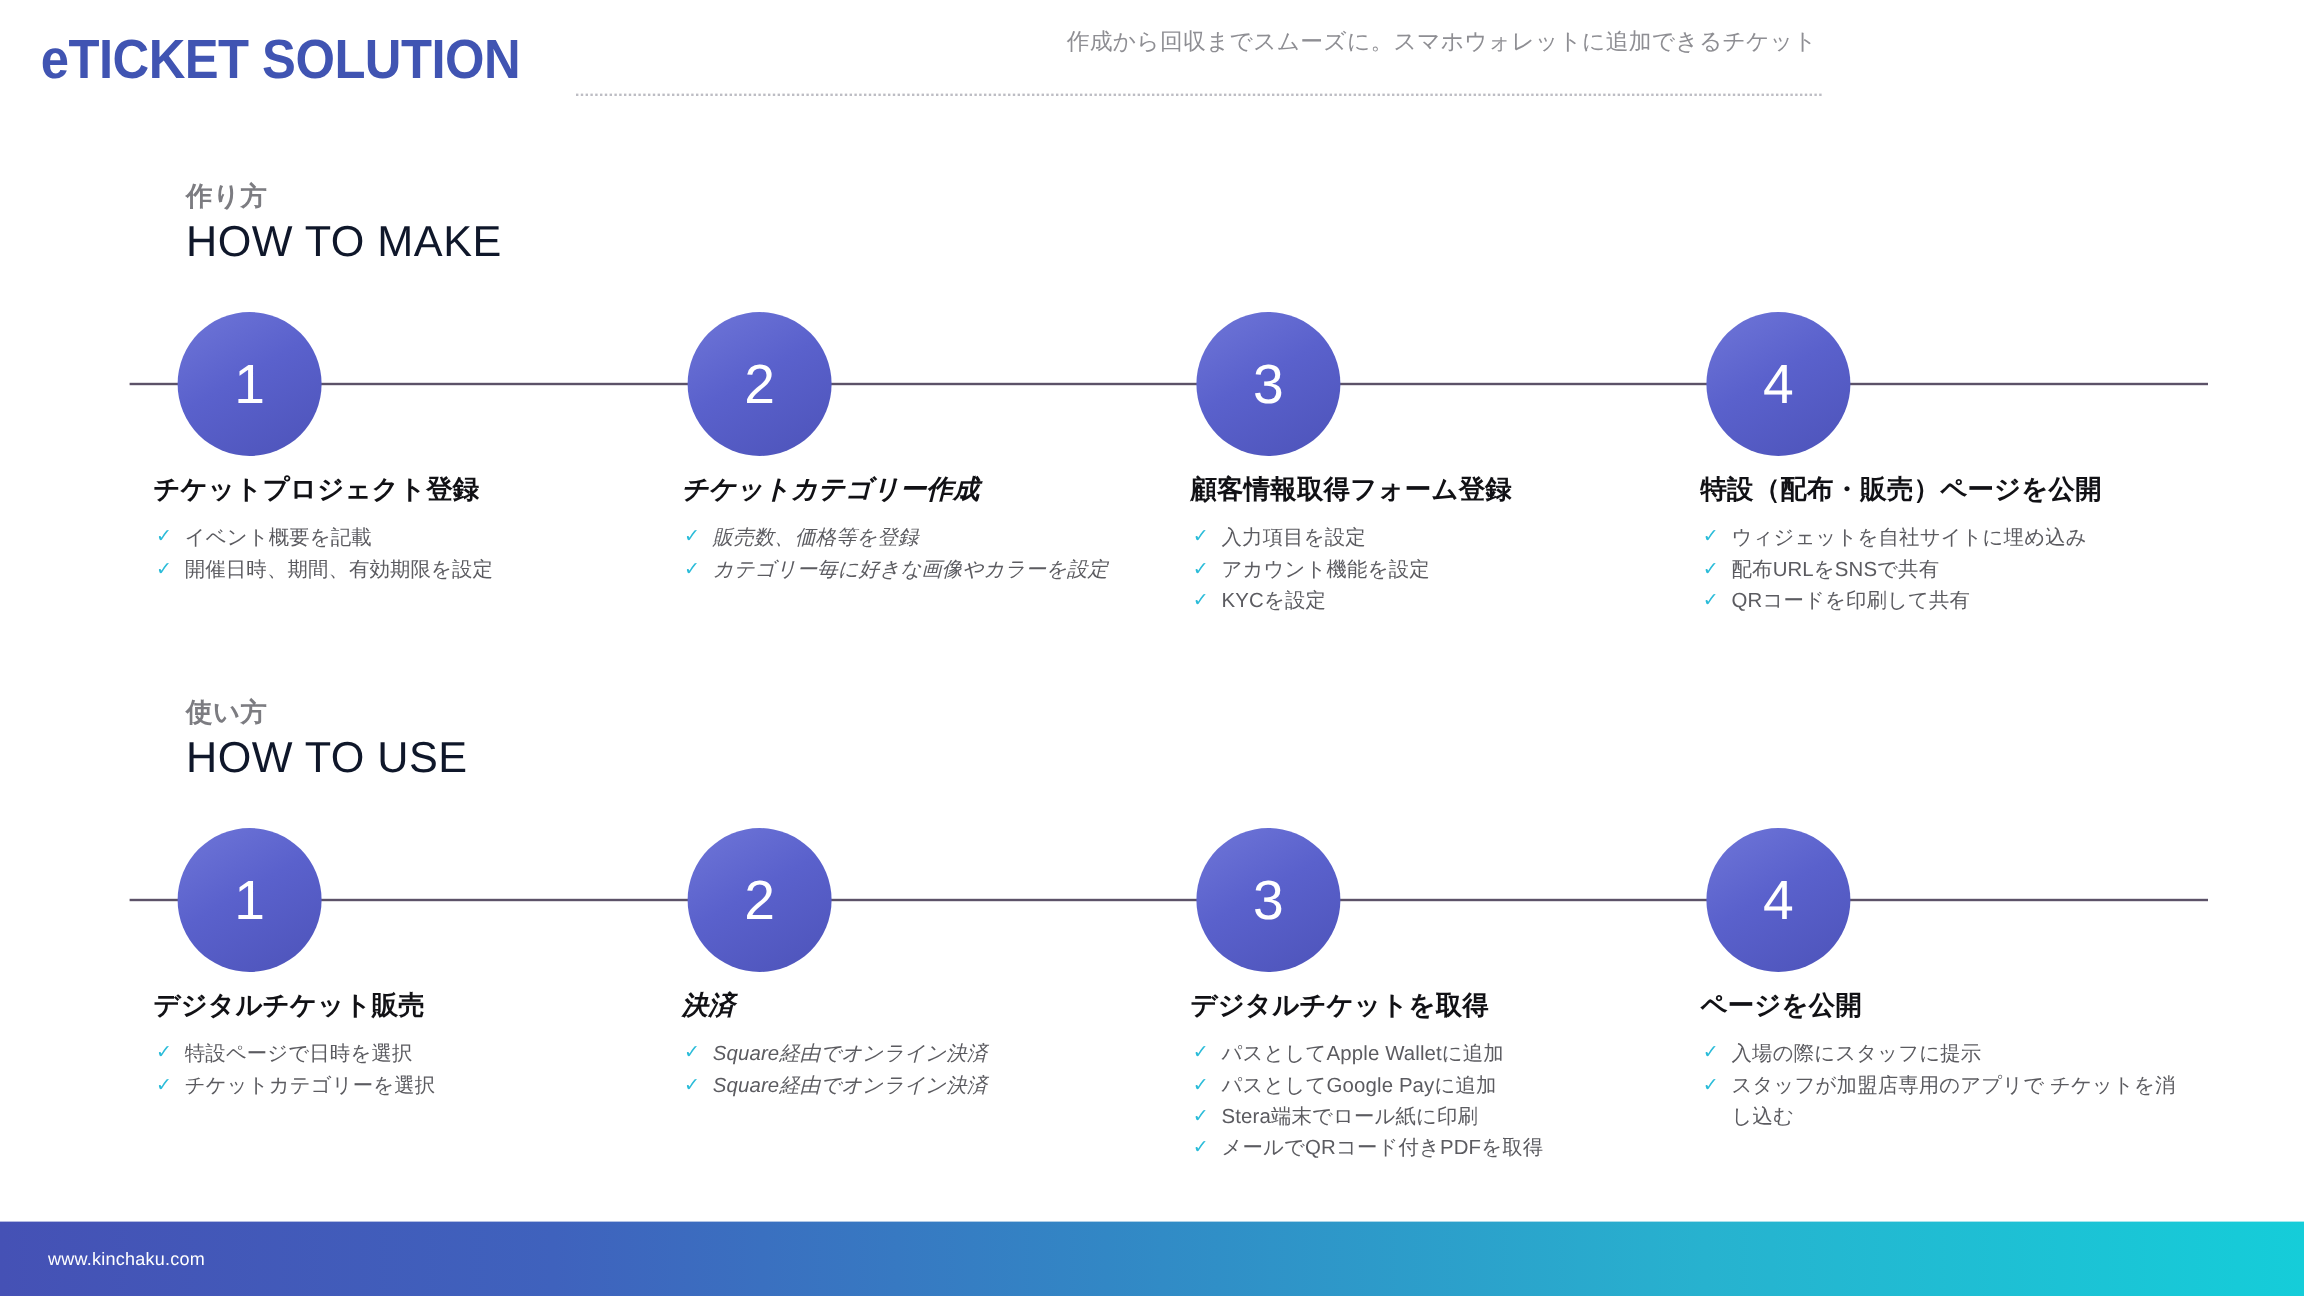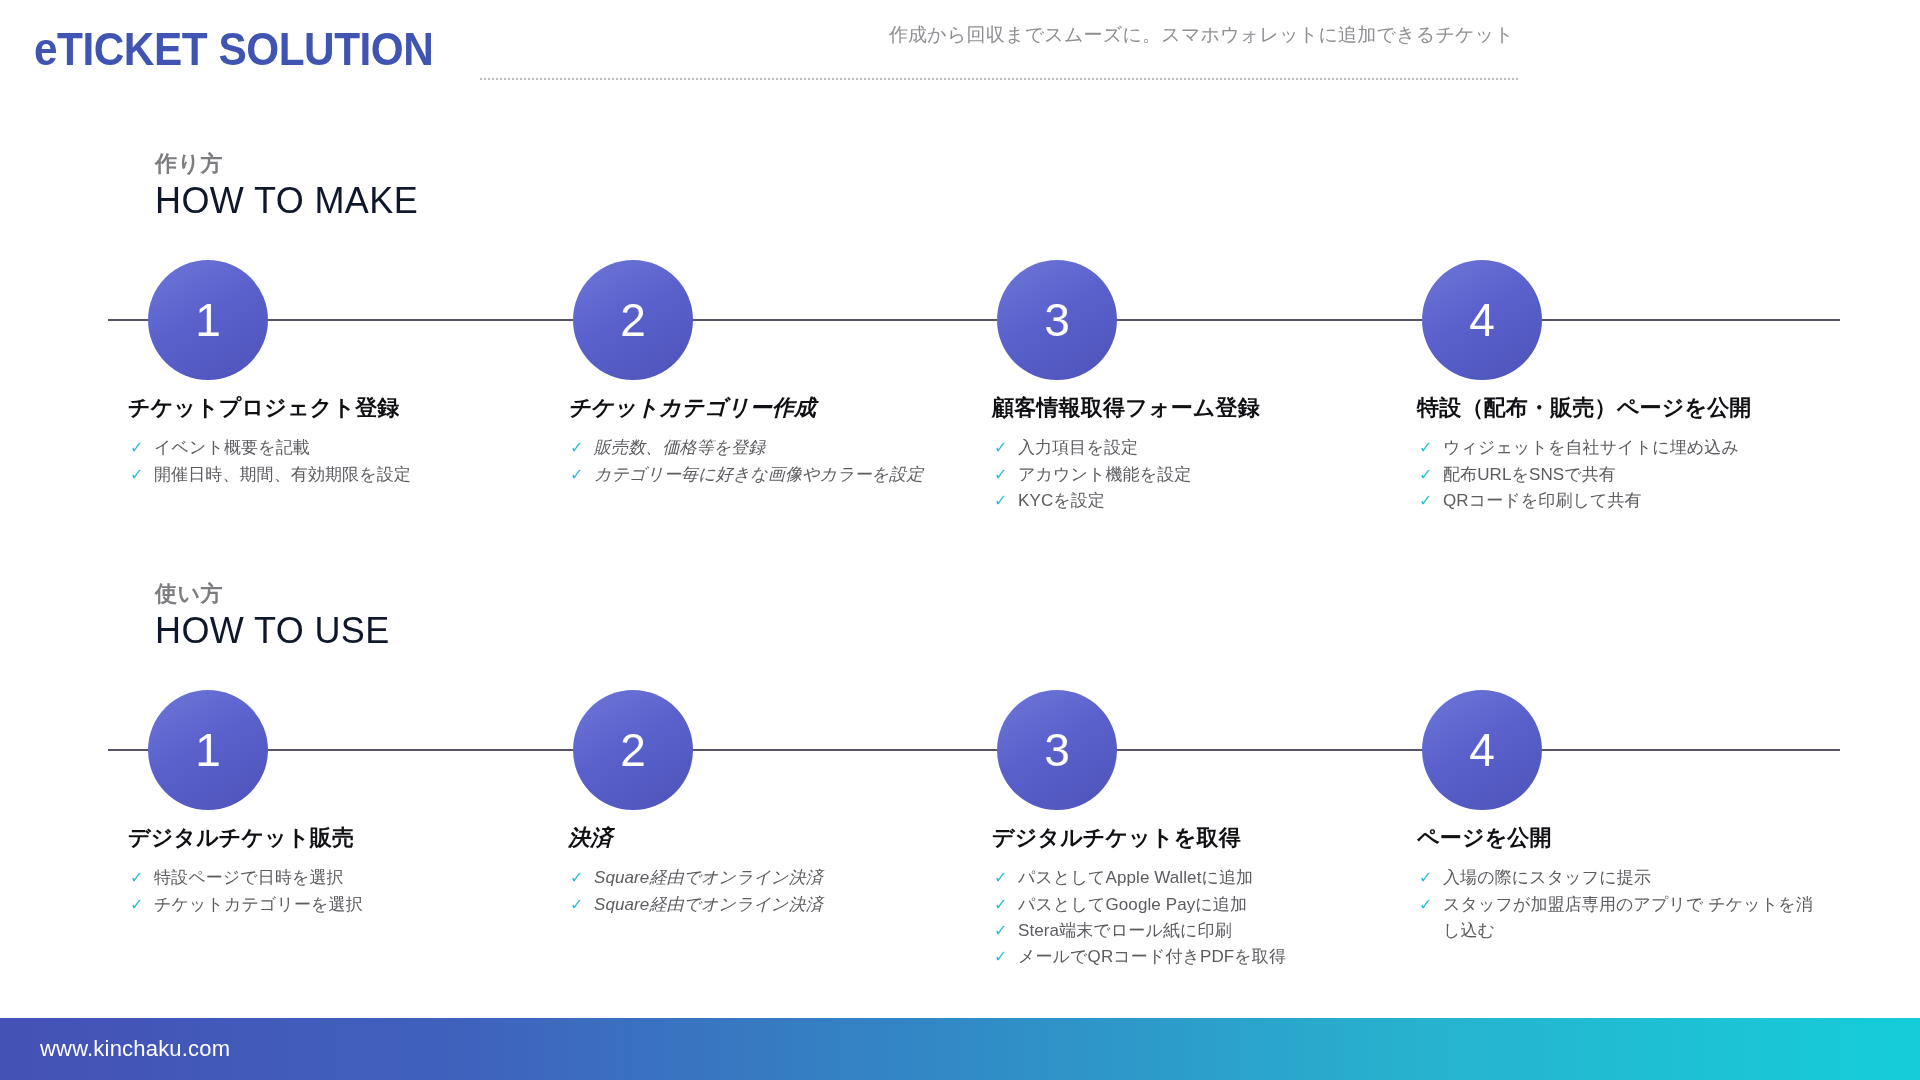--- a/index.html
+++ b/index.html
@@ -181,21 +181,21 @@
     bottom: 0;
     width: 1920px;
     height: 62px;
     background: linear-gradient(90deg, #4551b5 0%, #3f62bd 24%, #3287c5 48%, #27b2cf 74%, #15cdd9 100%);
     display: flex;
     align-items: center;
   }
   .footer-url {
     margin-left: 40px;
     color: #ffffff;
-    font-size: 22px;
+    font-size: 15px;
     font-weight: 400;
     letter-spacing: 0.2px;
   }
 </style>
 </head>
 <body>
 
 <div class="header">
   <div class="brand-title">eTICKET SOLUTION</div>
   <div class="header-tagline">作成から回収までスムーズに。スマホウォレットに追加できるチケット</div>

